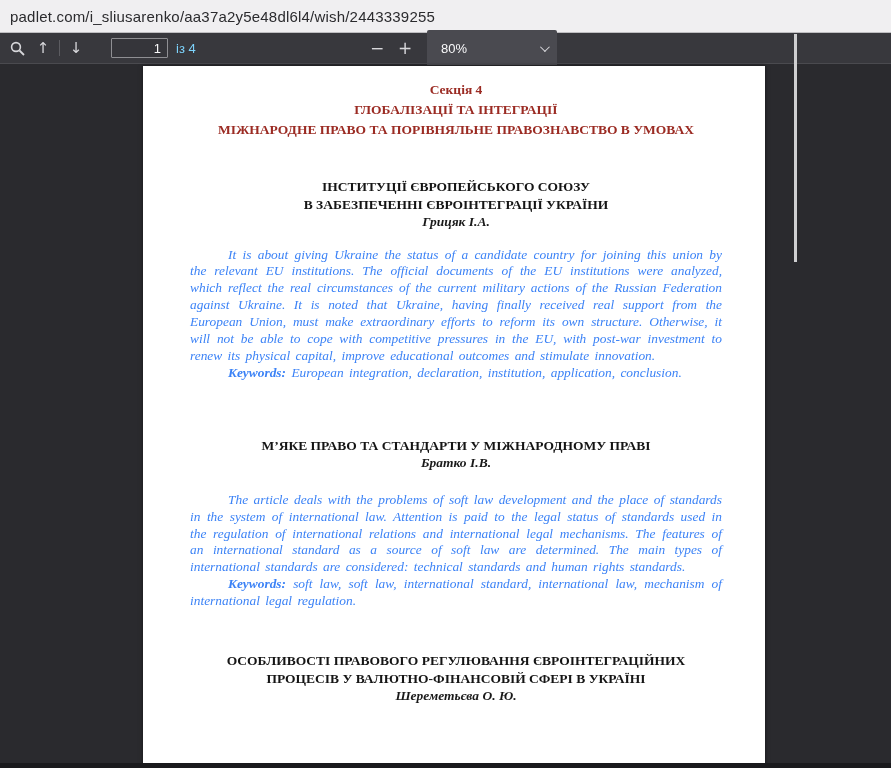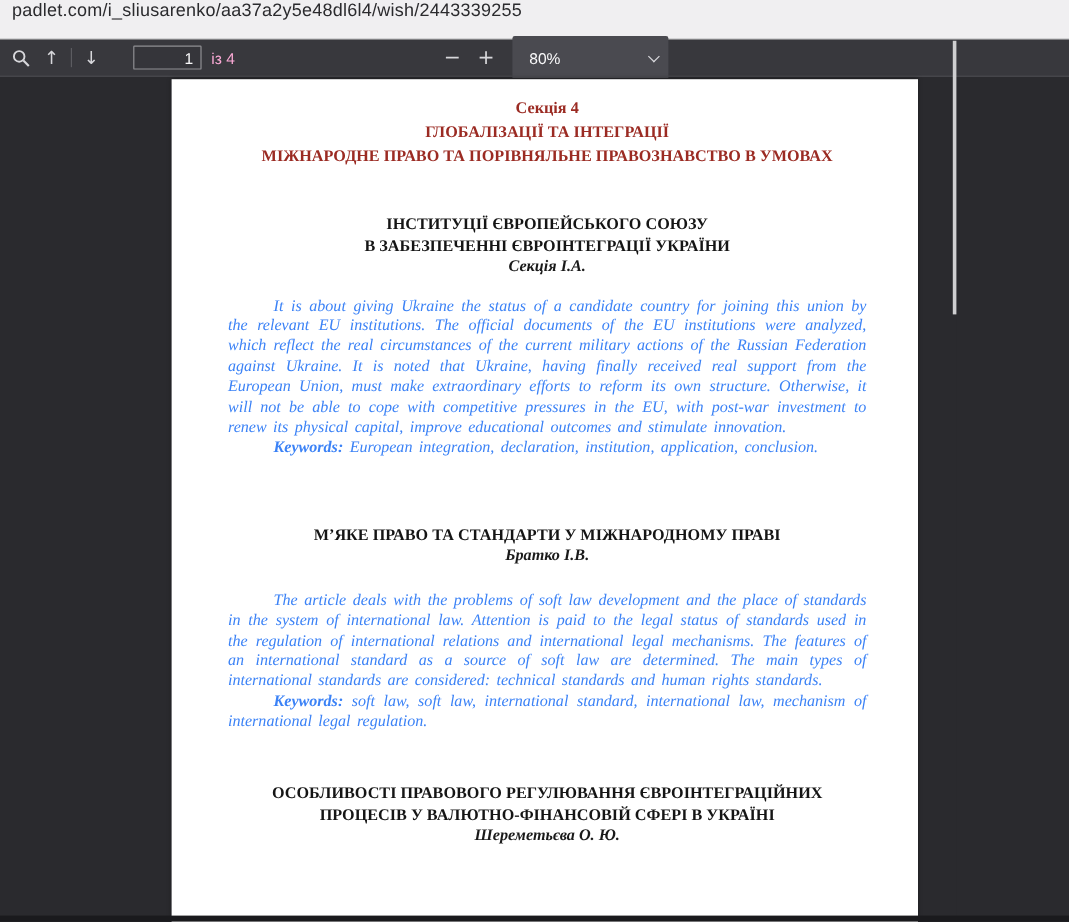--- a/index.html
+++ b/index.html
@@ -8,21 +8,21 @@
     overflow: hidden;
     font-family: "Liberation Sans", sans-serif;
     background: #2a2a2e;
   }
 
   
   .url-bar {
     position: absolute; left: 0; top: 0; width: 891px; height: 33px;
     background: #f0eff1;
     border-bottom: 1px solid #bfbec1;
-    display: flex; align-items: flex-start;
+    display: flex; align-items: center;
     padding-left: 10px;
   }
   .url-text {
     font-size: 15px; color: #2b2b2e; letter-spacing: 0.2px;
   }
 
   
   .pdf-toolbar {
     position: absolute; left: 0; top: 33px; width: 891px; height: 31px;
     background: #38383d;
@@ -42,21 +42,21 @@
   .tb-sep {
     width: 1px; height: 16px; background: #5c5c61; margin: 0 3px;
   }
   .page-input {
     width: 57px; height: 20px; margin-left: 22px;
     background: #35353a; border: 1px solid #8f8f93; border-radius: 1px;
     color: #f9f9fa; font-size: 13px; text-align: right; padding-right: 6px;
     font-family: "Liberation Sans", sans-serif;
   }
   .page-count {
-    margin-left: 8px; font-size: 13px; color: #f9a8d4;
+    margin-left: 8px; font-size: 13px; color: #7dd3fc;
   }
   .tb-zoomgroup {
     position: absolute; left: 363px; top: 0; height: 31px;
     display: flex; align-items: center;
   }
   .zoom-out-btn, .zoom-in-btn { font-size: 17px; width: 28px; }
   .zoom-select {
     margin-left: 8px; width: 130px; height: 38px;
     background: #4a4a50; border-radius: 2px;
     display: flex; align-items: center; justify-content: space-between;
@@ -161,21 +161,21 @@
 
     <div class="section-head">
       <div>Секція 4</div>
       <div>ГЛОБАЛІЗАЦІЇ ТА ІНТЕГРАЦІЇ</div>
       <div>МІЖНАРОДНЕ ПРАВО ТА ПОРІВНЯЛЬНЕ ПРАВОЗНАВСТВО В УМОВАХ</div>
     </div>
 
     <div class="article mt-article1">
       <div class="article-title">ІНСТИТУЦІЇ ЄВРОПЕЙСЬКОГО СОЮЗУ</div>
       <div class="article-title">В ЗАБЕЗПЕЧЕННІ ЄВРОІНТЕГРАЦІЇ УКРАЇНИ</div>
-      <div class="article-author">Секція І.А.</div>
+      <div class="article-author">Грицяк І.А.</div>
     </div>
     <p class="abstract mt-abstract1">It is about giving Ukraine the status of a candidate country for joining this union by the relevant EU institutions. The official documents of the EU institutions were analyzed, which reflect the real circumstances of the current military actions of the Russian Federation against Ukraine. It is noted that Ukraine, having finally received real support from the European Union, must make extraordinary efforts to reform its own structure. Otherwise, it will not be able to cope with competitive pressures in the EU, with post-war investment to renew its physical capital, improve educational outcomes and stimulate innovation.</p>
     <p class="keywords"><span class="keywords-label">Keywords:</span><span> European integration, declaration, institution, application, conclusion.</span></p>
 
     <div class="article mt-article2">
       <div class="article-title">М’ЯКЕ ПРАВО ТА СТАНДАРТИ У МІЖНАРОДНОМУ ПРАВІ</div>
       <div class="article-author">Братко І.В.</div>
     </div>
     <p class="abstract mt-abstract2">The article deals with the problems of soft law development and the place of standards in the system of international law. Attention is paid to the legal status of standards used in the regulation of international relations and international legal mechanisms.  The features of an international standard as a source of soft law are determined. The main types of international standards are considered: technical standards and human rights standards.</p>
     <p class="keywords"><span class="keywords-label">Keywords:</span><span> soft law, soft law, international standard, international law, mechanism of international legal regulation.</span></p>

